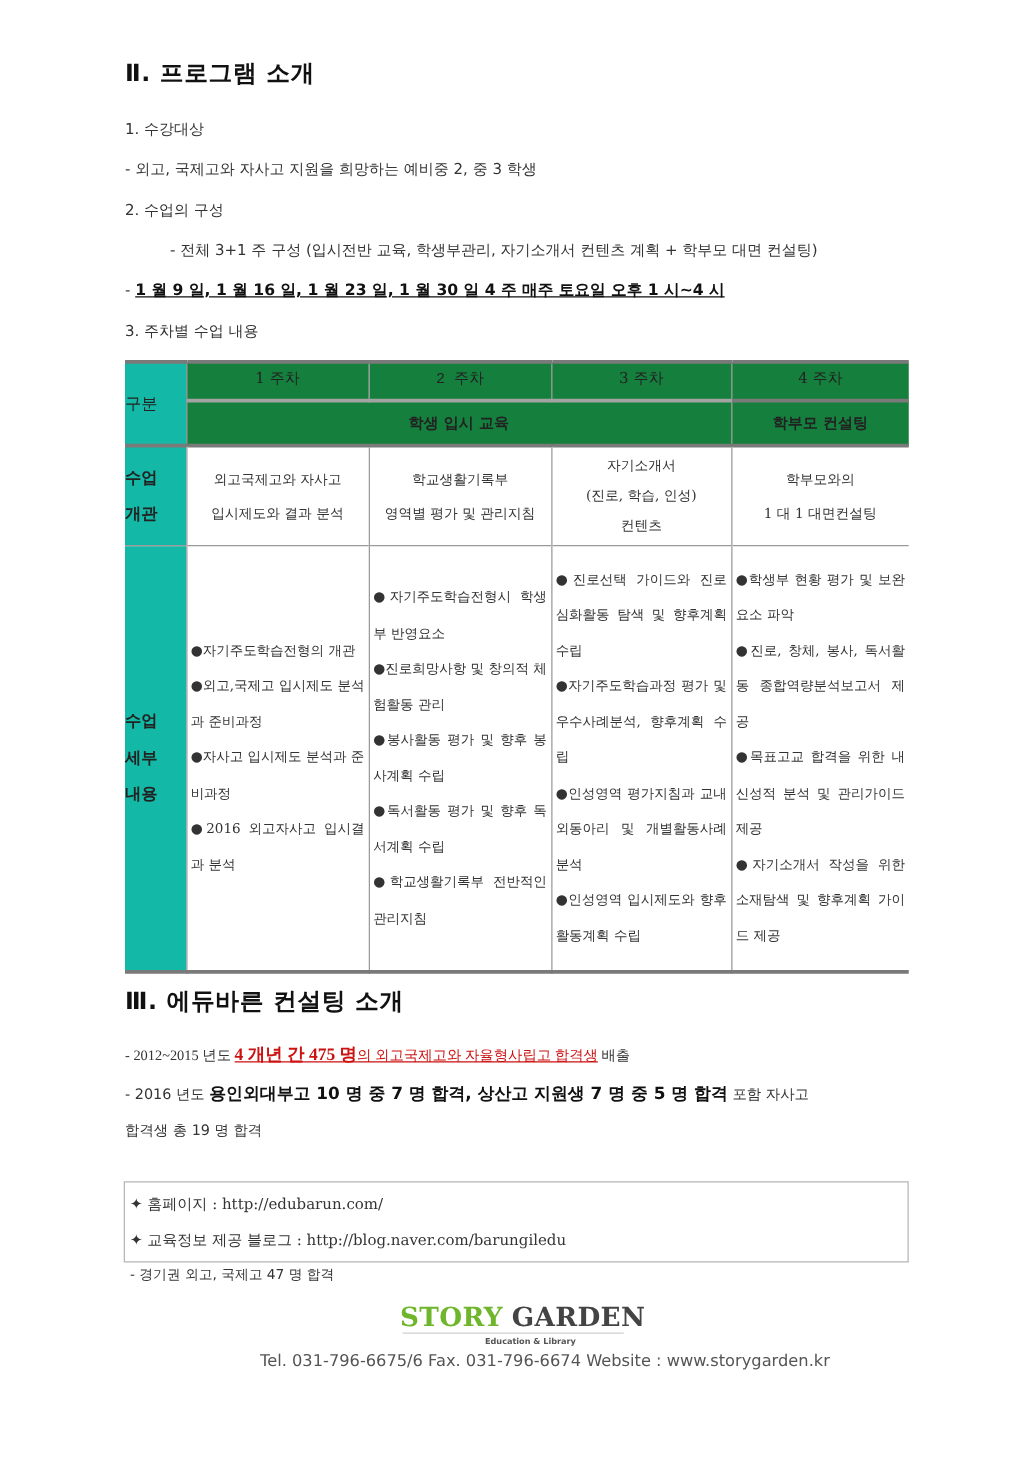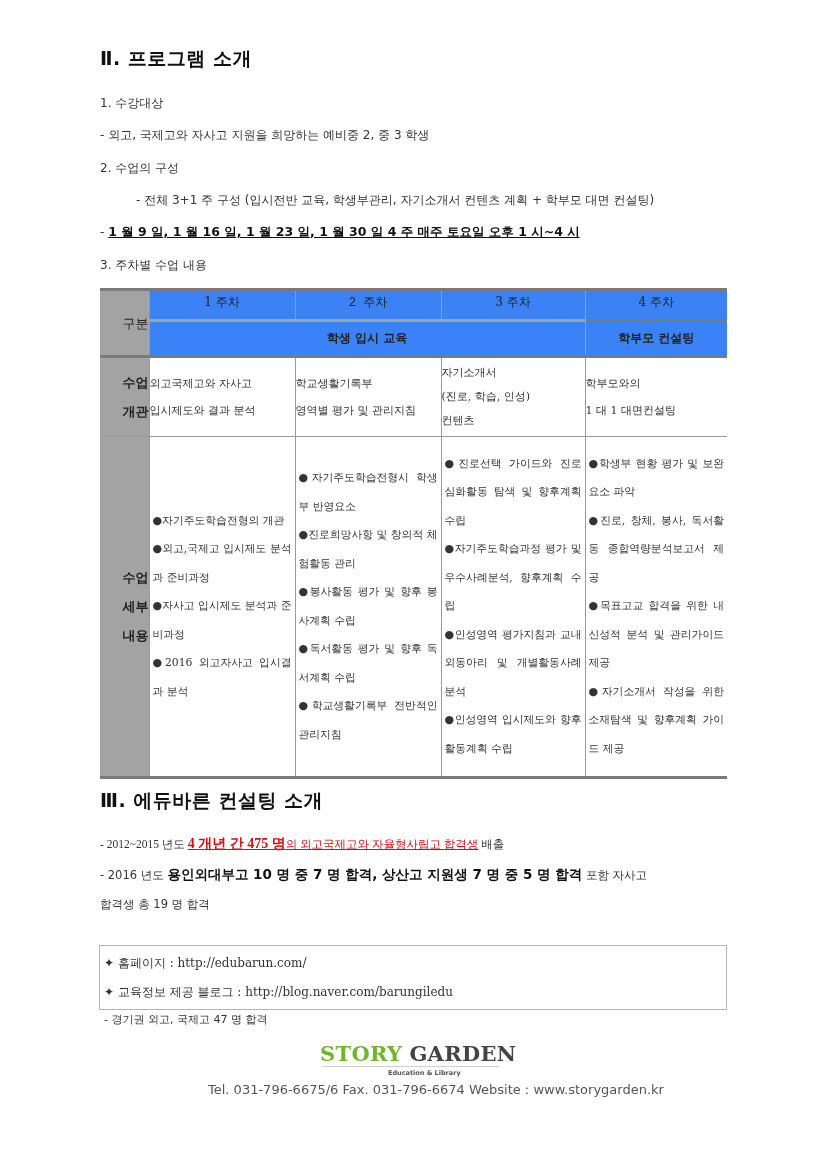--- a/index.html
+++ b/index.html
@@ -4,24 +4,24 @@
 <style>
   * { box-sizing: border-box; margin: 0; padding: 0; }
   body { width: 827px; height: 1169px; background: #ffffff; position: relative; font-family: "DejaVu Sans", sans-serif; color: #222; overflow: hidden; }
   .abs { position: absolute; }
   .h2 { font-family: "DejaVu Sans", sans-serif; font-weight: bold; font-size: 19px; color: #111; letter-spacing: 0.5px; }
   .line { font-size: 12px; color: #333; white-space: nowrap; }
   .bold-u { font-weight: bold; text-decoration: underline; color: #111; font-size: 12.5px; }
   table.prog { position: absolute; left: 100px; top: 288px; width: 627px; border-collapse: collapse; font-family: "DejaVu Serif", serif; font-size: 11px; color: #333; }
   table.prog td { border-left: 1px solid #9a9a9a; border-right: 1px solid #9a9a9a; vertical-align: middle; }
   table.prog tr.r-top td { border-top: 3px solid #7a7a7a; }
-  .hdr { background: #3b82f6; text-align: center; font-family: "DejaVu Serif", serif; font-size: 12px; color: #222; }
+  .hdr { background: #15803d; text-align: center; font-family: "DejaVu Serif", serif; font-size: 12px; color: #222; }
   .hdr-bold { font-weight: bold; font-family: "DejaVu Sans", sans-serif; font-size: 12px; }
-  .rowlabel { background: #a3a3a3; text-align: right; font-family: "DejaVu Sans", sans-serif; font-weight: bold; font-size: 13px; color: #222; line-height: 29px; }
-  .cell-center { text-align: left; line-height: 27px; padding: 2px 0; }
+  .rowlabel { background: #14b8a6; text-align: left; font-family: "DejaVu Sans", sans-serif; font-weight: bold; font-size: 13px; color: #222; line-height: 29px; }
+  .cell-center { text-align: center; line-height: 27px; padding: 2px 0; }
   .cell-list { padding: 0 3px; line-height: 28.5px; font-size: 10.8px; text-align: justify; }
   .cell-list p { margin: 0; }
   .bullet { font-family: "DejaVu Sans", sans-serif; font-size: 11px; }
   .red { color: #cc1111; }
   .redbig { color: #cc1111; font-weight: bold; font-size: 14px; text-decoration: underline; }
   .big { font-weight: bold; font-size: 13.5px; color: #111; }
   .infobox { position: absolute; left: 99px; top: 945px; width: 628px; height: 65px; border: 1px solid #b5b5b5; font-family: "DejaVu Serif", serif; font-size: 12px; color: #333; padding: 3px 4px; }
   .infobox div { line-height: 29px; }
   .logo { position: absolute; left: 320px; top: 1041px; font-family: "DejaVu Serif", serif; font-size: 21px; letter-spacing: 0.3px; }
   .logo .g { color: #6fb62c; font-weight: bold; }

